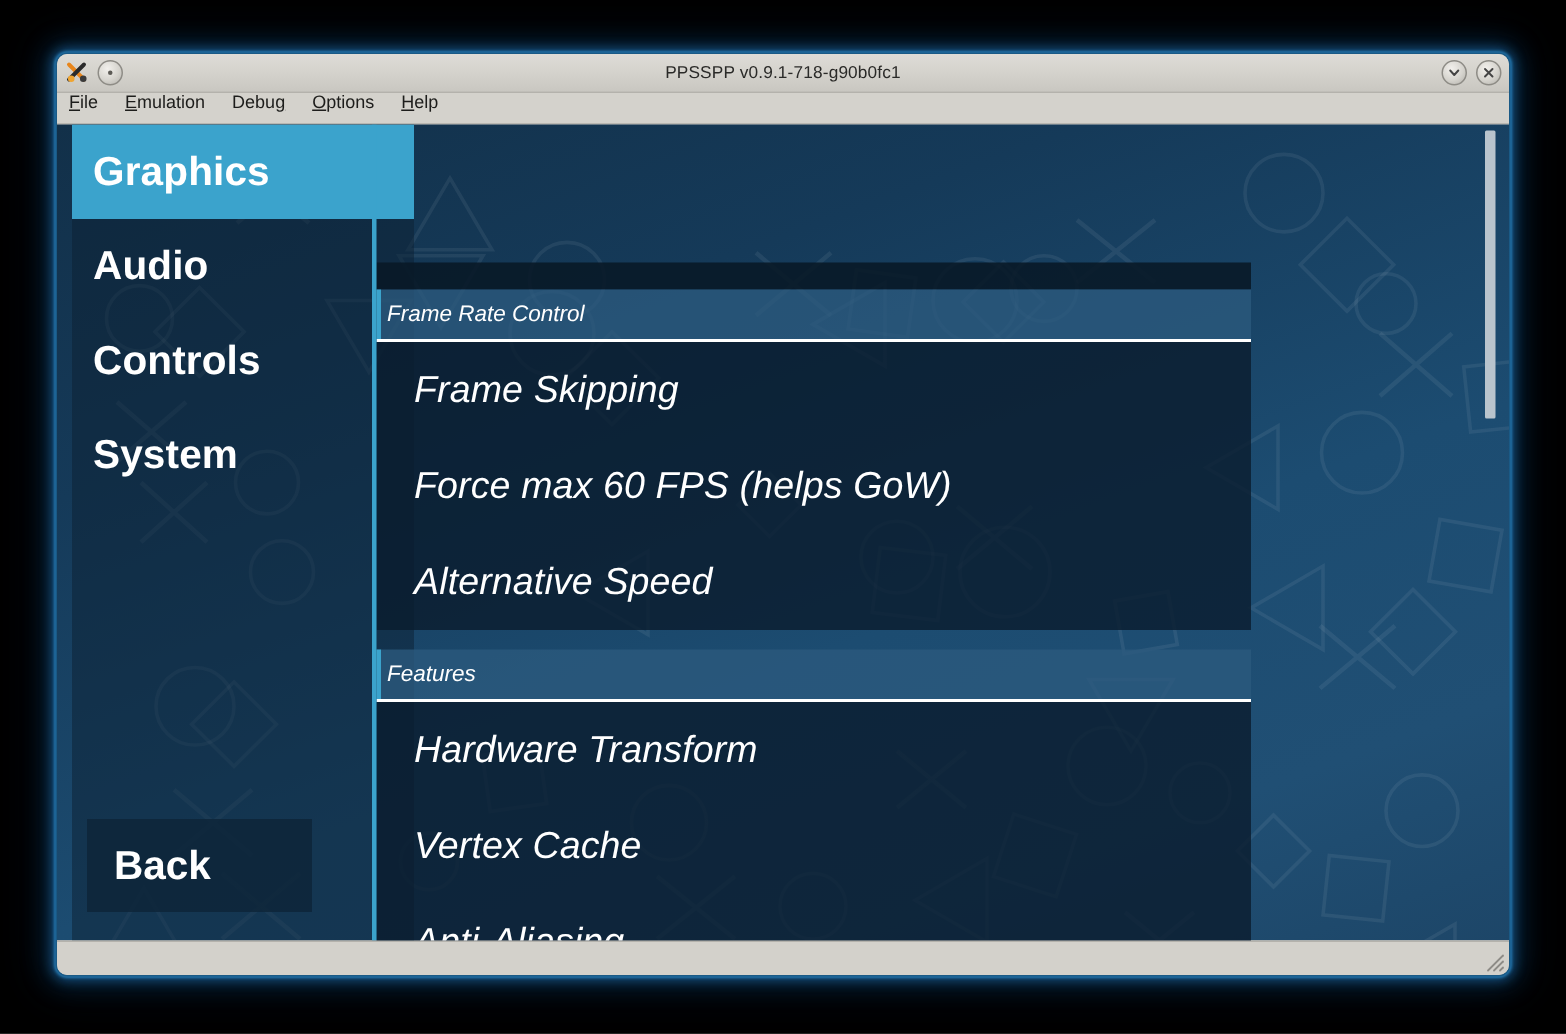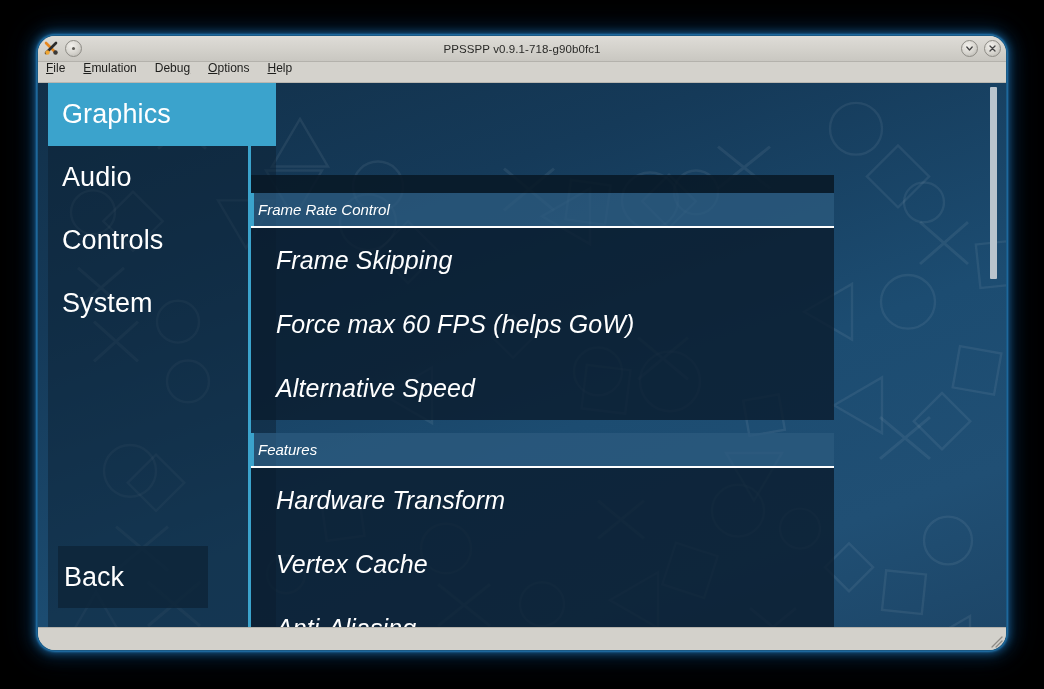--- a/index.html
+++ b/index.html
@@ -22,21 +22,21 @@
     background: #000000;
   }
 
   
   #window-frame {
     position: absolute;
     left: 38px;
     top: 36px;
     width: 968px;
     height: 614px;
-    border-radius: 17px;
+    border-radius: 7px;
     background: #cfcdc8;
     box-shadow:
       0 0 0 1px #1a5a86,
       0 0 2px 2px rgba(40,130,190,0.85),
       0 0 7px 4px rgba(30,110,170,0.55),
       0 0 16px 7px rgba(20,80,135,0.35),
       0 0 30px 12px rgba(14,55,95,0.22);
     overflow: hidden;
     display: flex;
     flex-direction: column;
@@ -136,20 +136,21 @@
 
   
   #sidebar {
     position: absolute;
     left: 10px;
     top: 0;
     width: 228px;
     height: 100%;
     background: rgba(12,32,50,0.50);
     z-index: 3;
+    font-weight: bold;
   }
   #sidebar-divider {
     position: absolute;
     left: 210px;
     top: 0;
     width: 3px;
     height: 100%;
     background: #3ba3cc;
     z-index: 4;
   }
@@ -169,21 +170,21 @@
   }
   #back-button {
     position: absolute;
     left: 10px;
     bottom: 19px;
     width: 150px;
     height: 62px;
     background: rgba(14,36,56,0.82);
     display: flex;
     align-items: center;
-    padding-left: 6px;
+    padding-left: 18px;
     box-sizing: border-box;
     color: #ffffff;
     font-size: 27px;
     cursor: default;
   }
 
   
   #settings-col {
     position: absolute;
     left: 213px;

